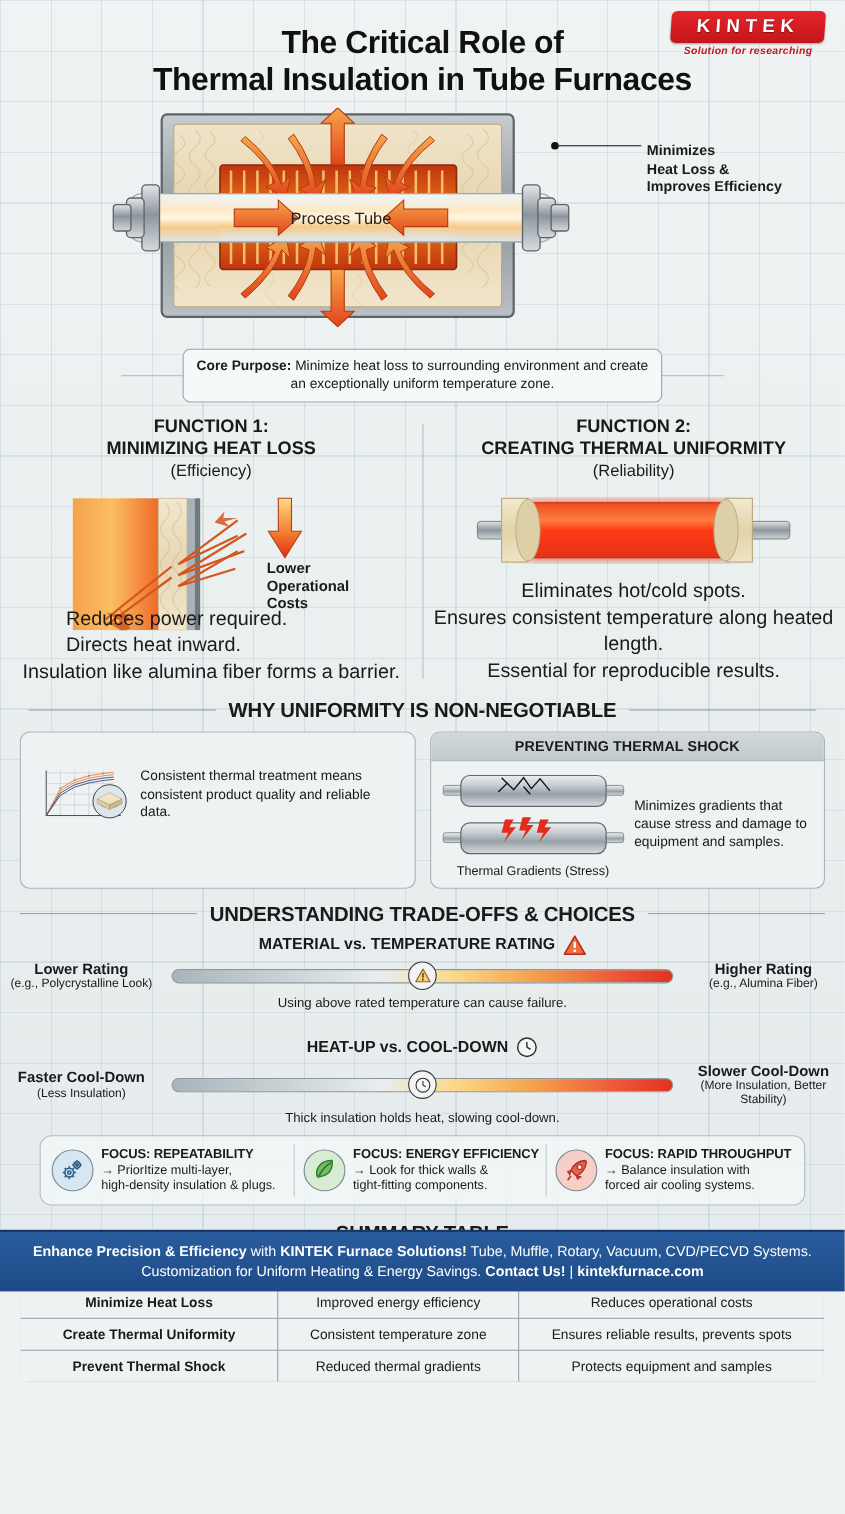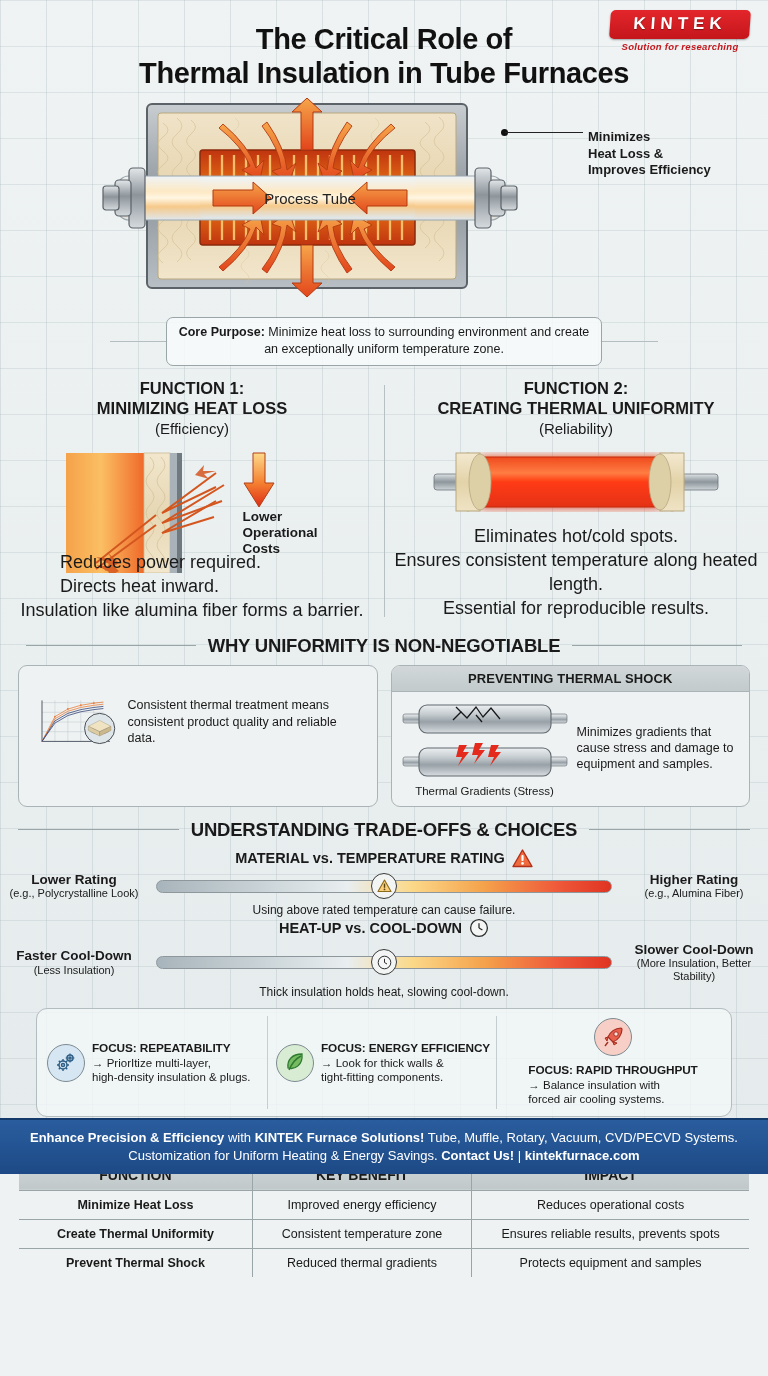--- a/index.html
+++ b/index.html
@@ -120,21 +120,21 @@
   
   .focus-wrap {
     margin: 9px 36px 0; border: 1px solid #b3bcbe; border-radius: 11px;
     background: rgba(243,247,247,.8);
     display: flex; padding: 7px 6px; gap: 4px;
   }
   .focus {
     flex: 1; display: flex; gap: 7px; align-items: center; padding: 2px 4px;
     border-right: 1px solid #c5cdcf;
   }
-  .focus:last-child { border-right: none; flex-direction: column; }
+  .focus:last-child { border-right: none; }
   .focus-ico {
     width: 38px; height: 38px; border-radius: 50%; flex: 0 0 38px;
     display: flex; align-items: center; justify-content: center;
     border: 1.4px solid #7d8b92;
   }
   .focus-txt { font-size: 11.5px; line-height: 1.24; }
   .focus-txt b { display: block; font-size: 11.8px; letter-spacing: -.1px; }
   
   .tbl-wrap { padding: 0 18px; margin-top: 2px; }
   table {
@@ -536,21 +536,21 @@
         </div>
       </div>
       <div class="side">
         <div class="side-main">Higher Rating</div>
         <div class="side-sub">(e.g., Alumina Fiber)</div>
       </div>
     </div>
     <div class="slider-note">Using above rated temperature can cause failure.</div>
   </div>
 
-  <div class="slider-block" style="margin-top:1px">
+  <div class="slider-block" style="margin-top:24px">
     <div class="slider-title">
       <span>HEAT-UP vs. COOL-DOWN</span>
       <svg width="20" height="20" viewBox="0 0 20 20">
         <circle cx="10" cy="10" r="8.4" fill="#f4f6f6" stroke="#2d2d2d" stroke-width="1.3"></circle>
         <line x1="10" y1="10" x2="10" y2="5.2" stroke="#2d2d2d" stroke-width="1.3"></line>
         <line x1="10" y1="10" x2="13.4" y2="12" stroke="#2d2d2d" stroke-width="1.3"></line>
       </svg>
     </div>
     <div class="slider-row">
       <div class="side">

